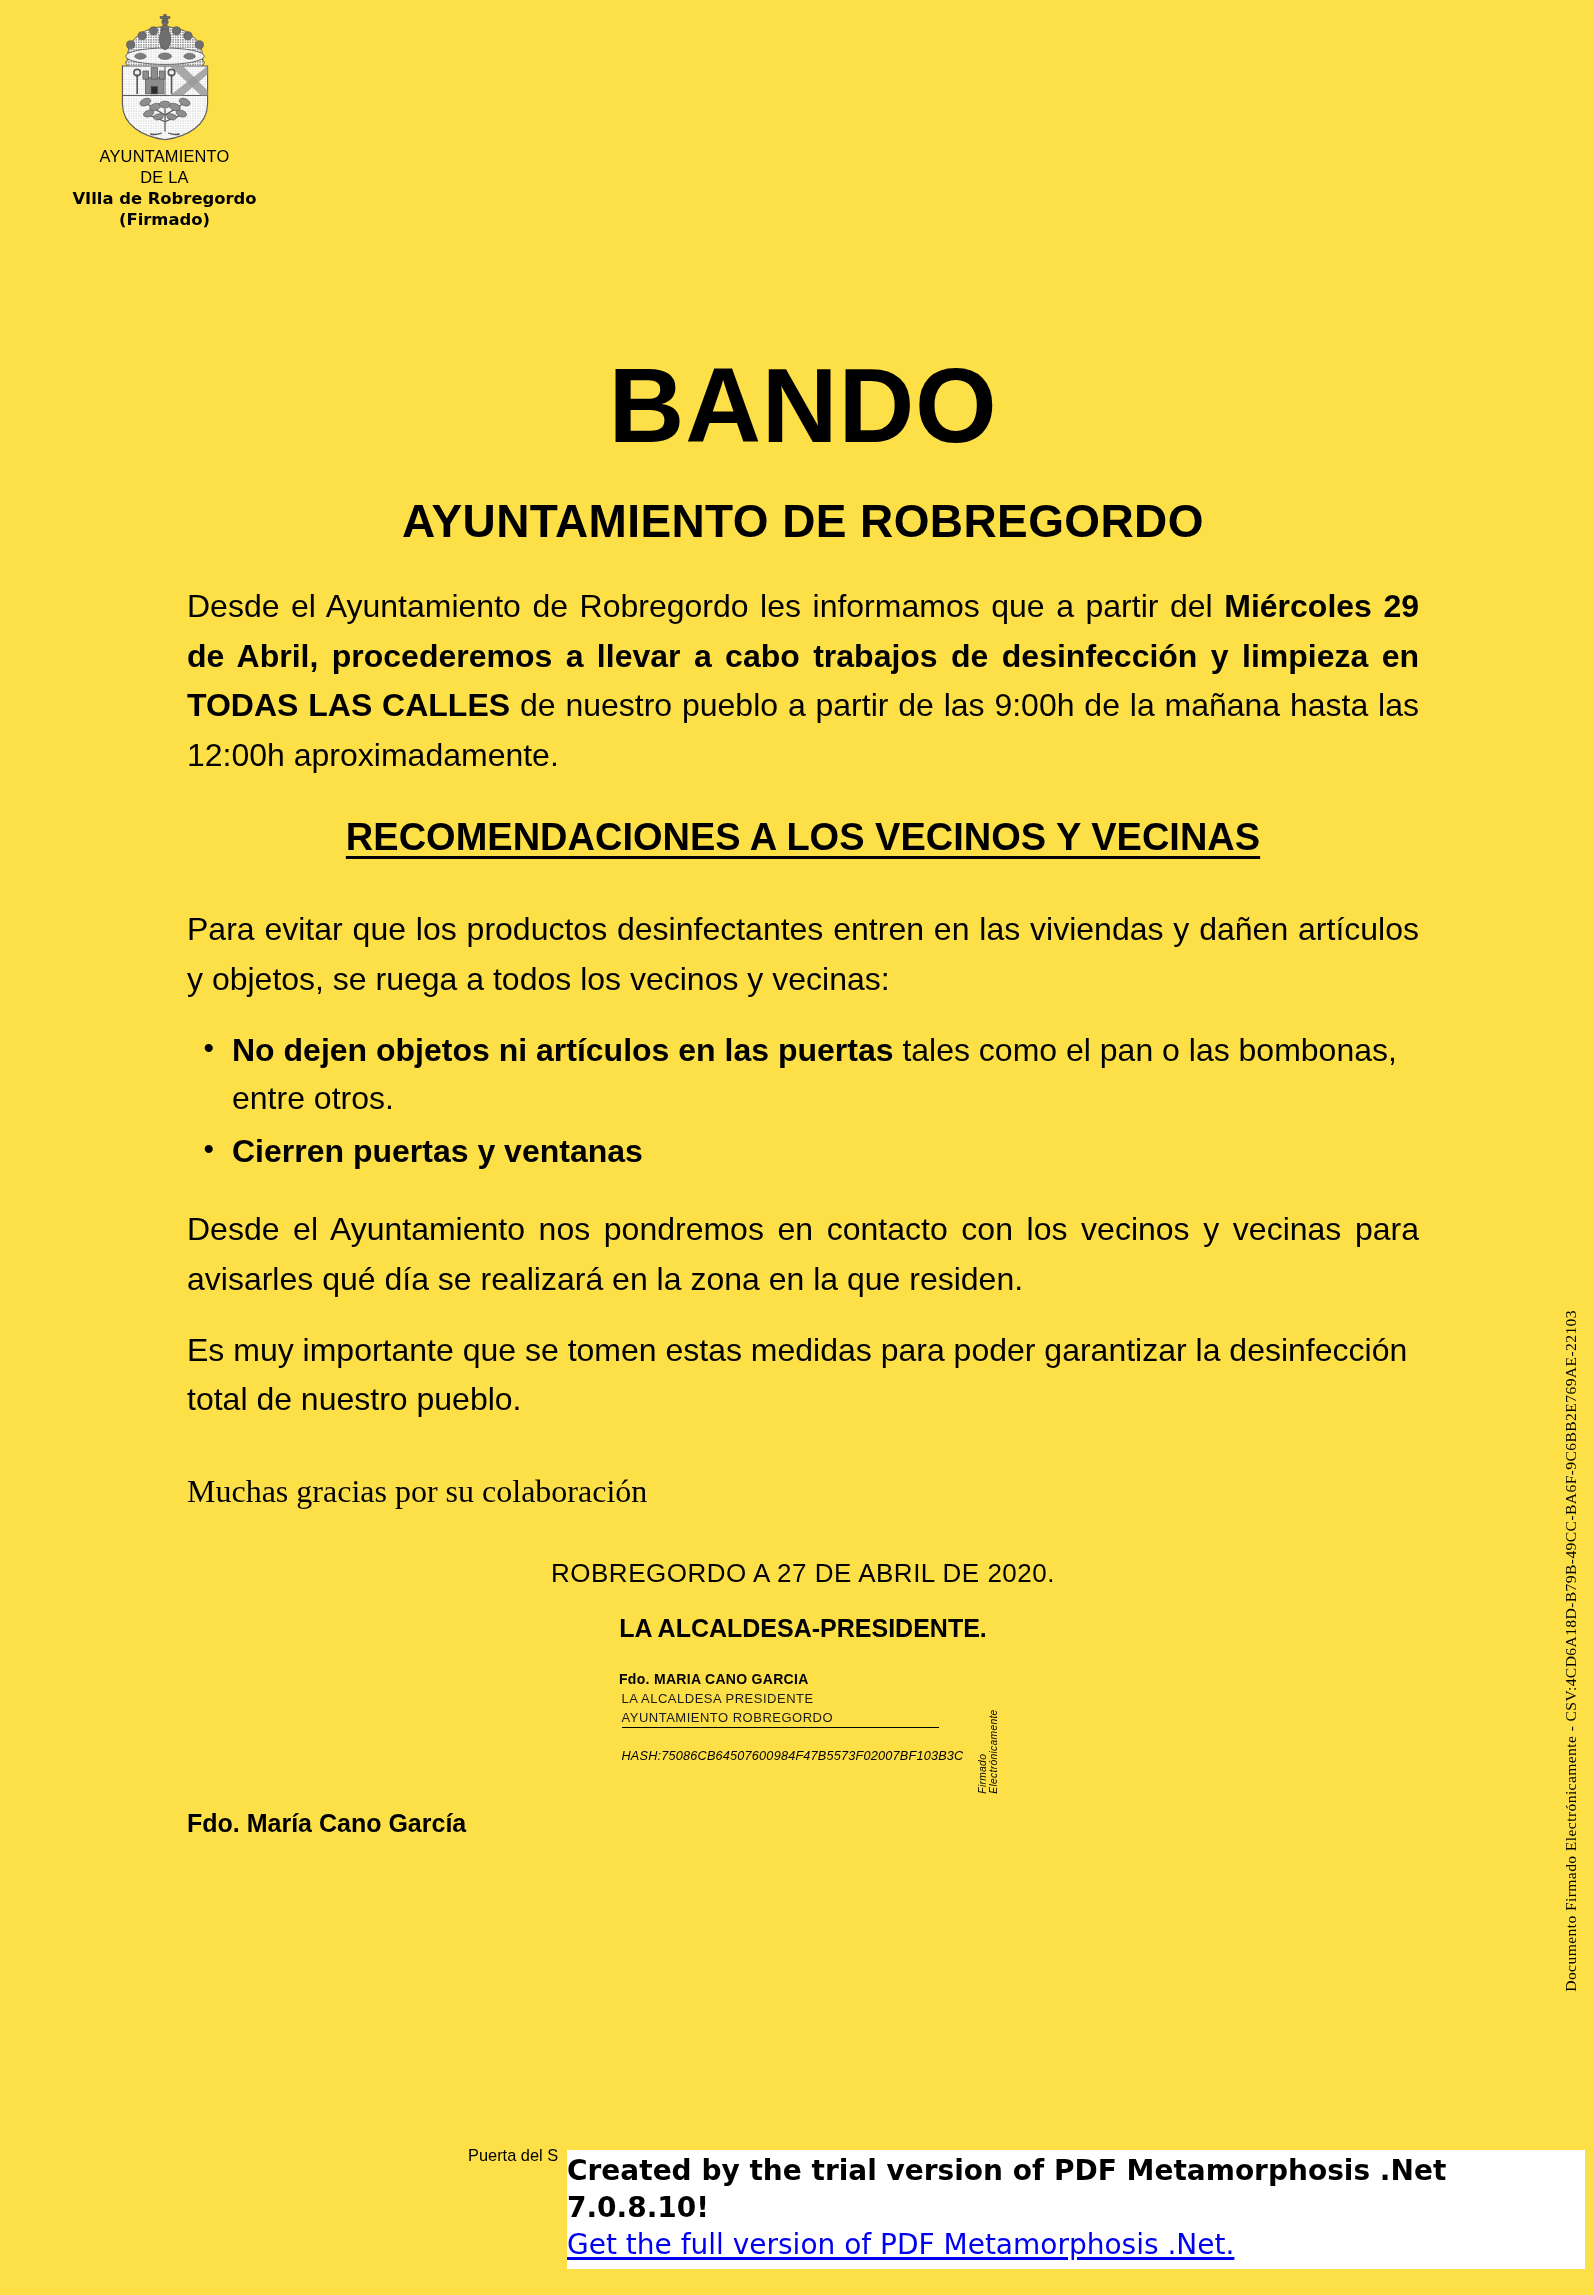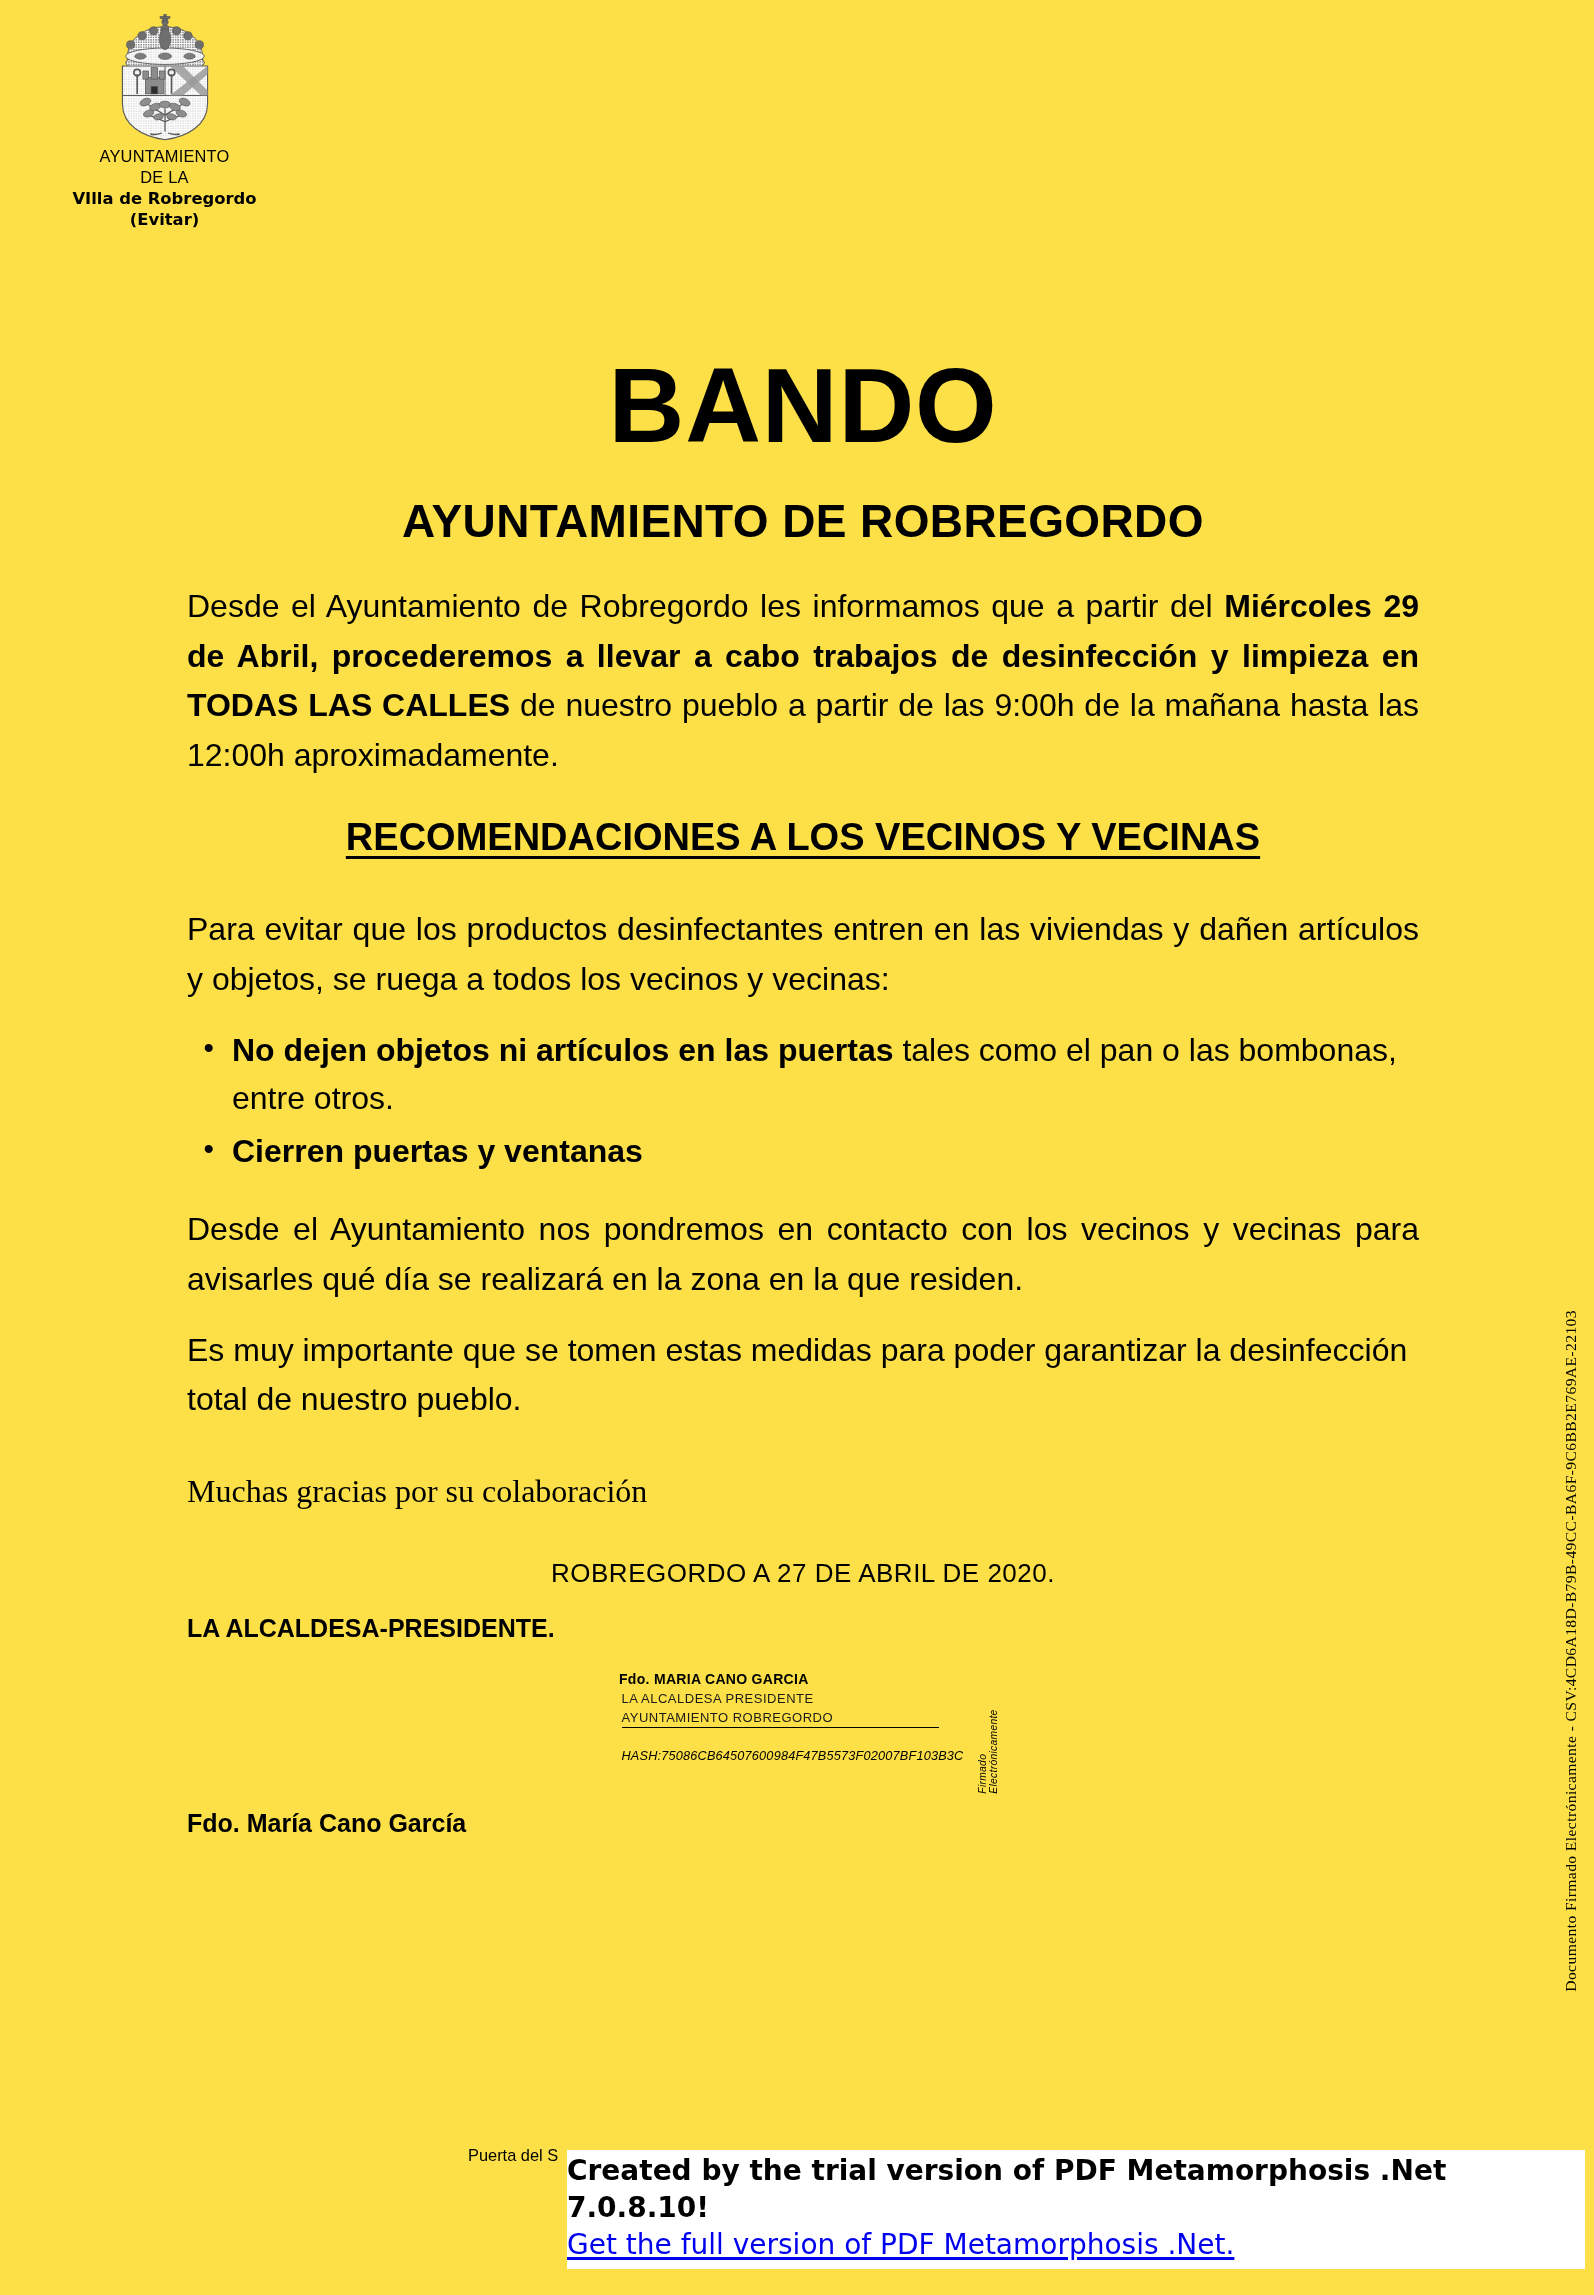--- a/index.html
+++ b/index.html
@@ -126,20 +126,21 @@
     font-family: "Liberation Sans", sans-serif;
     font-size: 26px;
     text-align: center;
     letter-spacing: 0.5px;
     margin: 48px 0 0 0;
   }
   .role-line {
     font-family: "Liberation Sans", sans-serif;
     font-size: 25px;
     font-weight: 700;
+    text-align: center;
     margin: 25px 0 0 0;
   }
 
   
   .esign {
     position: relative;
     width: 386px;
     margin: 28px auto 0 auto;
     height: 123px;
   }
@@ -349,21 +350,21 @@
           <ellipse cx="82" cy="128" rx="6" ry="3.6" transform="rotate(-12 82 128)"></ellipse>
           <ellipse cx="98" cy="128" rx="6" ry="3.6" transform="rotate(12 98 128)"></ellipse>
         </g>
       </g>
     </svg>
 
     <div class="letterhead-lines">
       <div class="lh-line1">AYUNTAMIENTO</div>
       <div class="lh-line2">DE LA</div>
       <div class="lh-line3">VIlla de Robregordo</div>
-      <div class="lh-line4">(Evitar)</div>
+      <div class="lh-line4">(Firmado)</div>
     </div>
   </div>
 
   <div class="content">
 
     <h1 class="doc-title">BANDO</h1>
     <h2 class="doc-subtitle">AYUNTAMIENTO DE ROBREGORDO</h2>
 
     <p class="para"><span>Desde el Ayuntamiento de Robregordo les informamos que a partir del </span><span class="b">Miércoles 29 de Abril</span><span class="b">, procederemos a llevar a cabo trabajos de desinfección y limpieza en </span><span class="b">TODAS LAS CALLES</span><span> de nuestro pueblo a partir de las 9:00h de la mañana hasta las 12:00h aproximadamente.</span></p>
 

